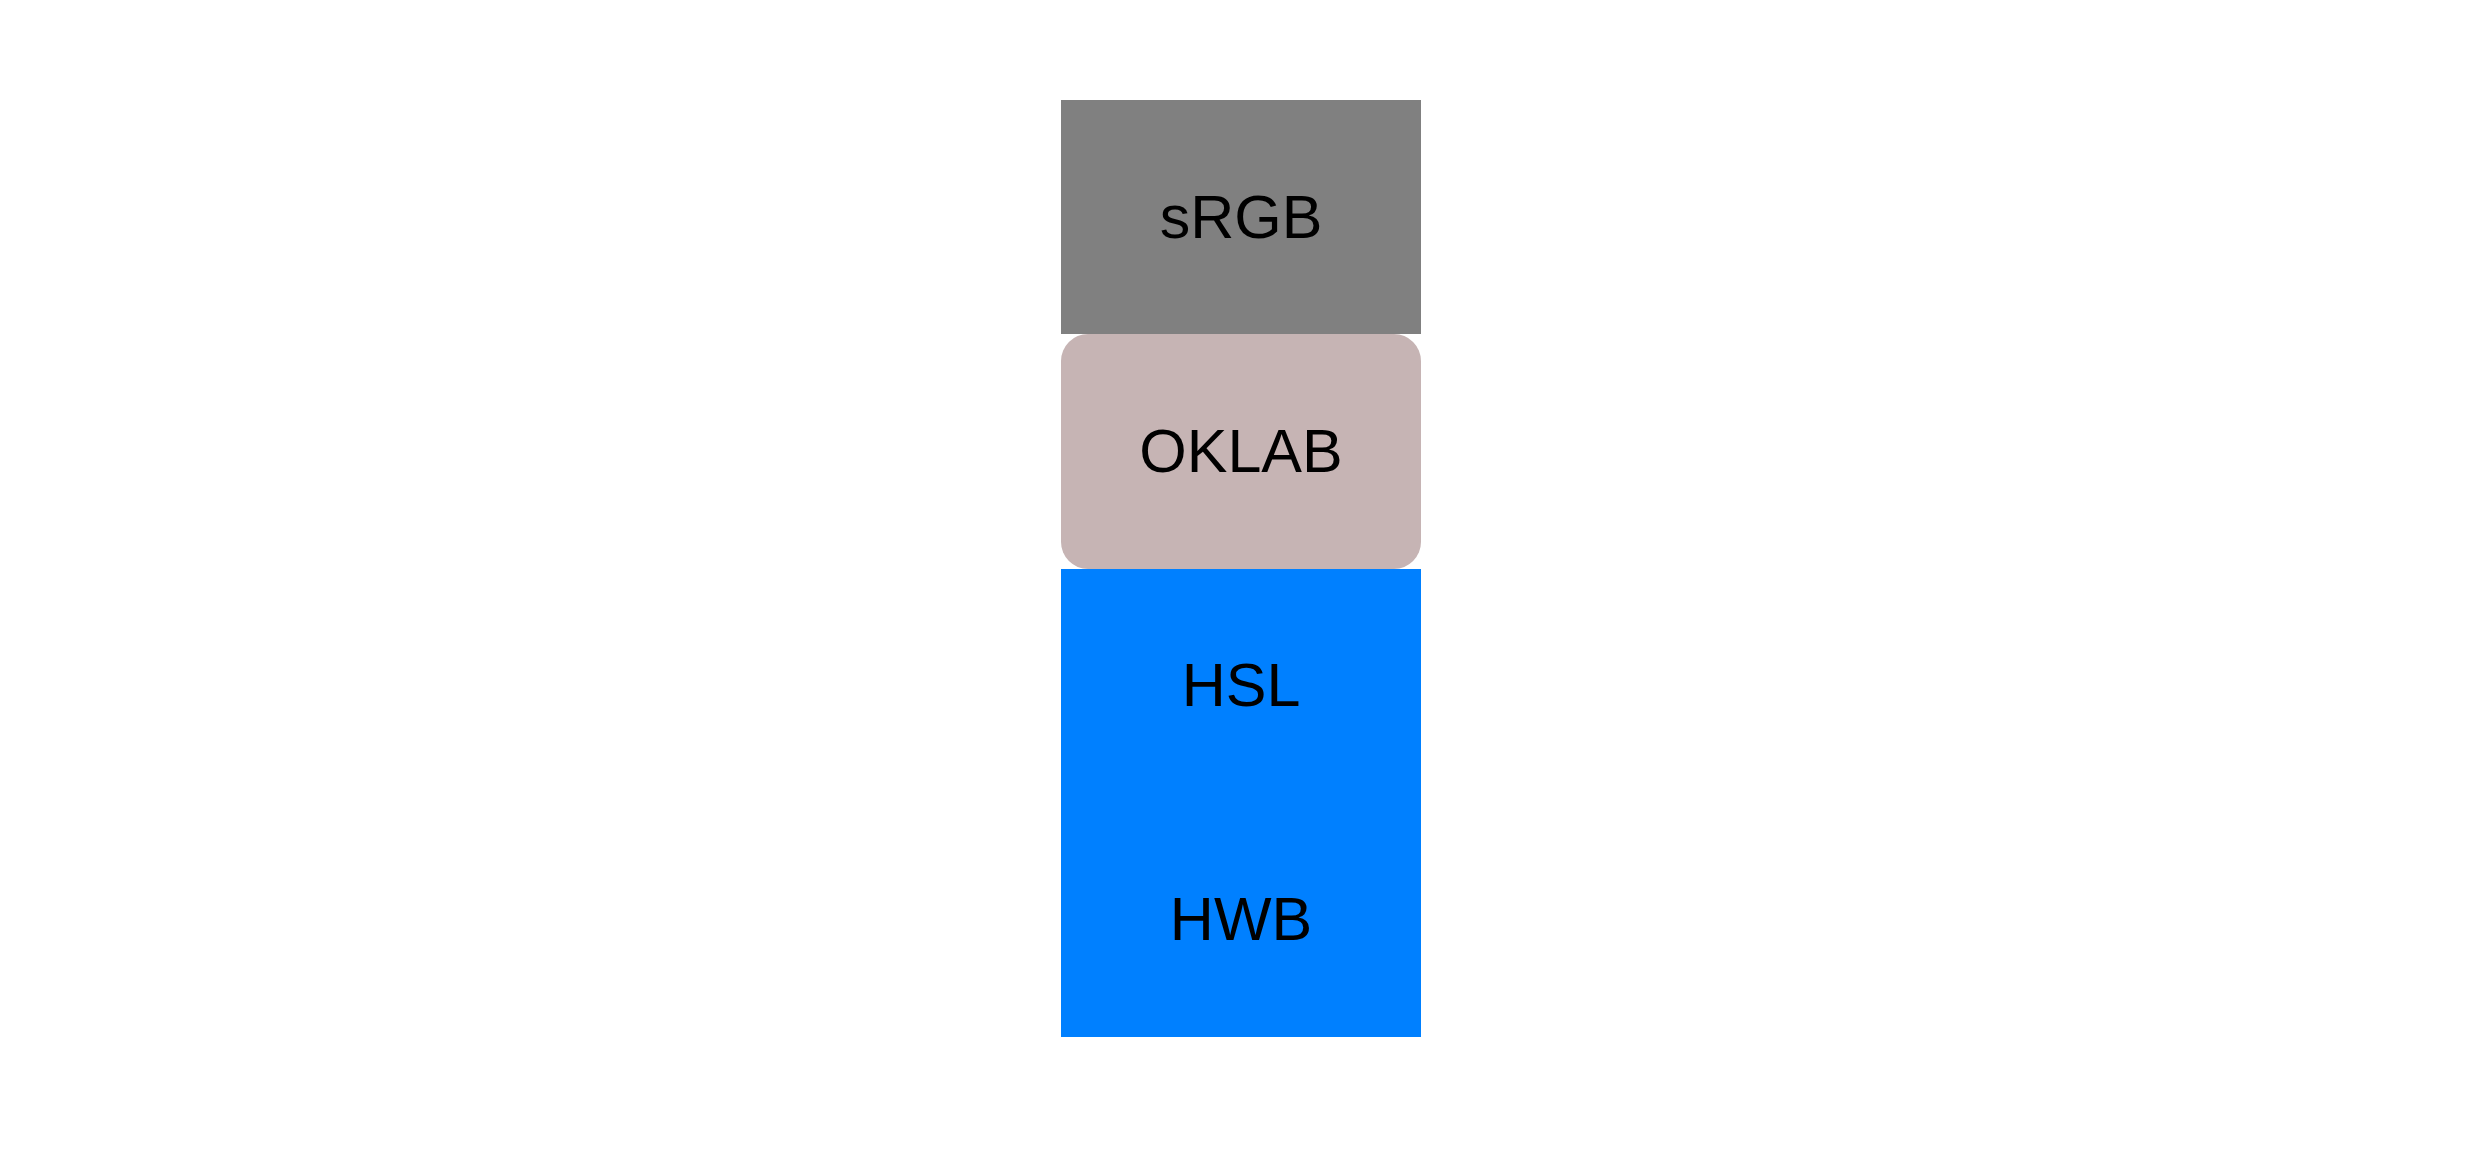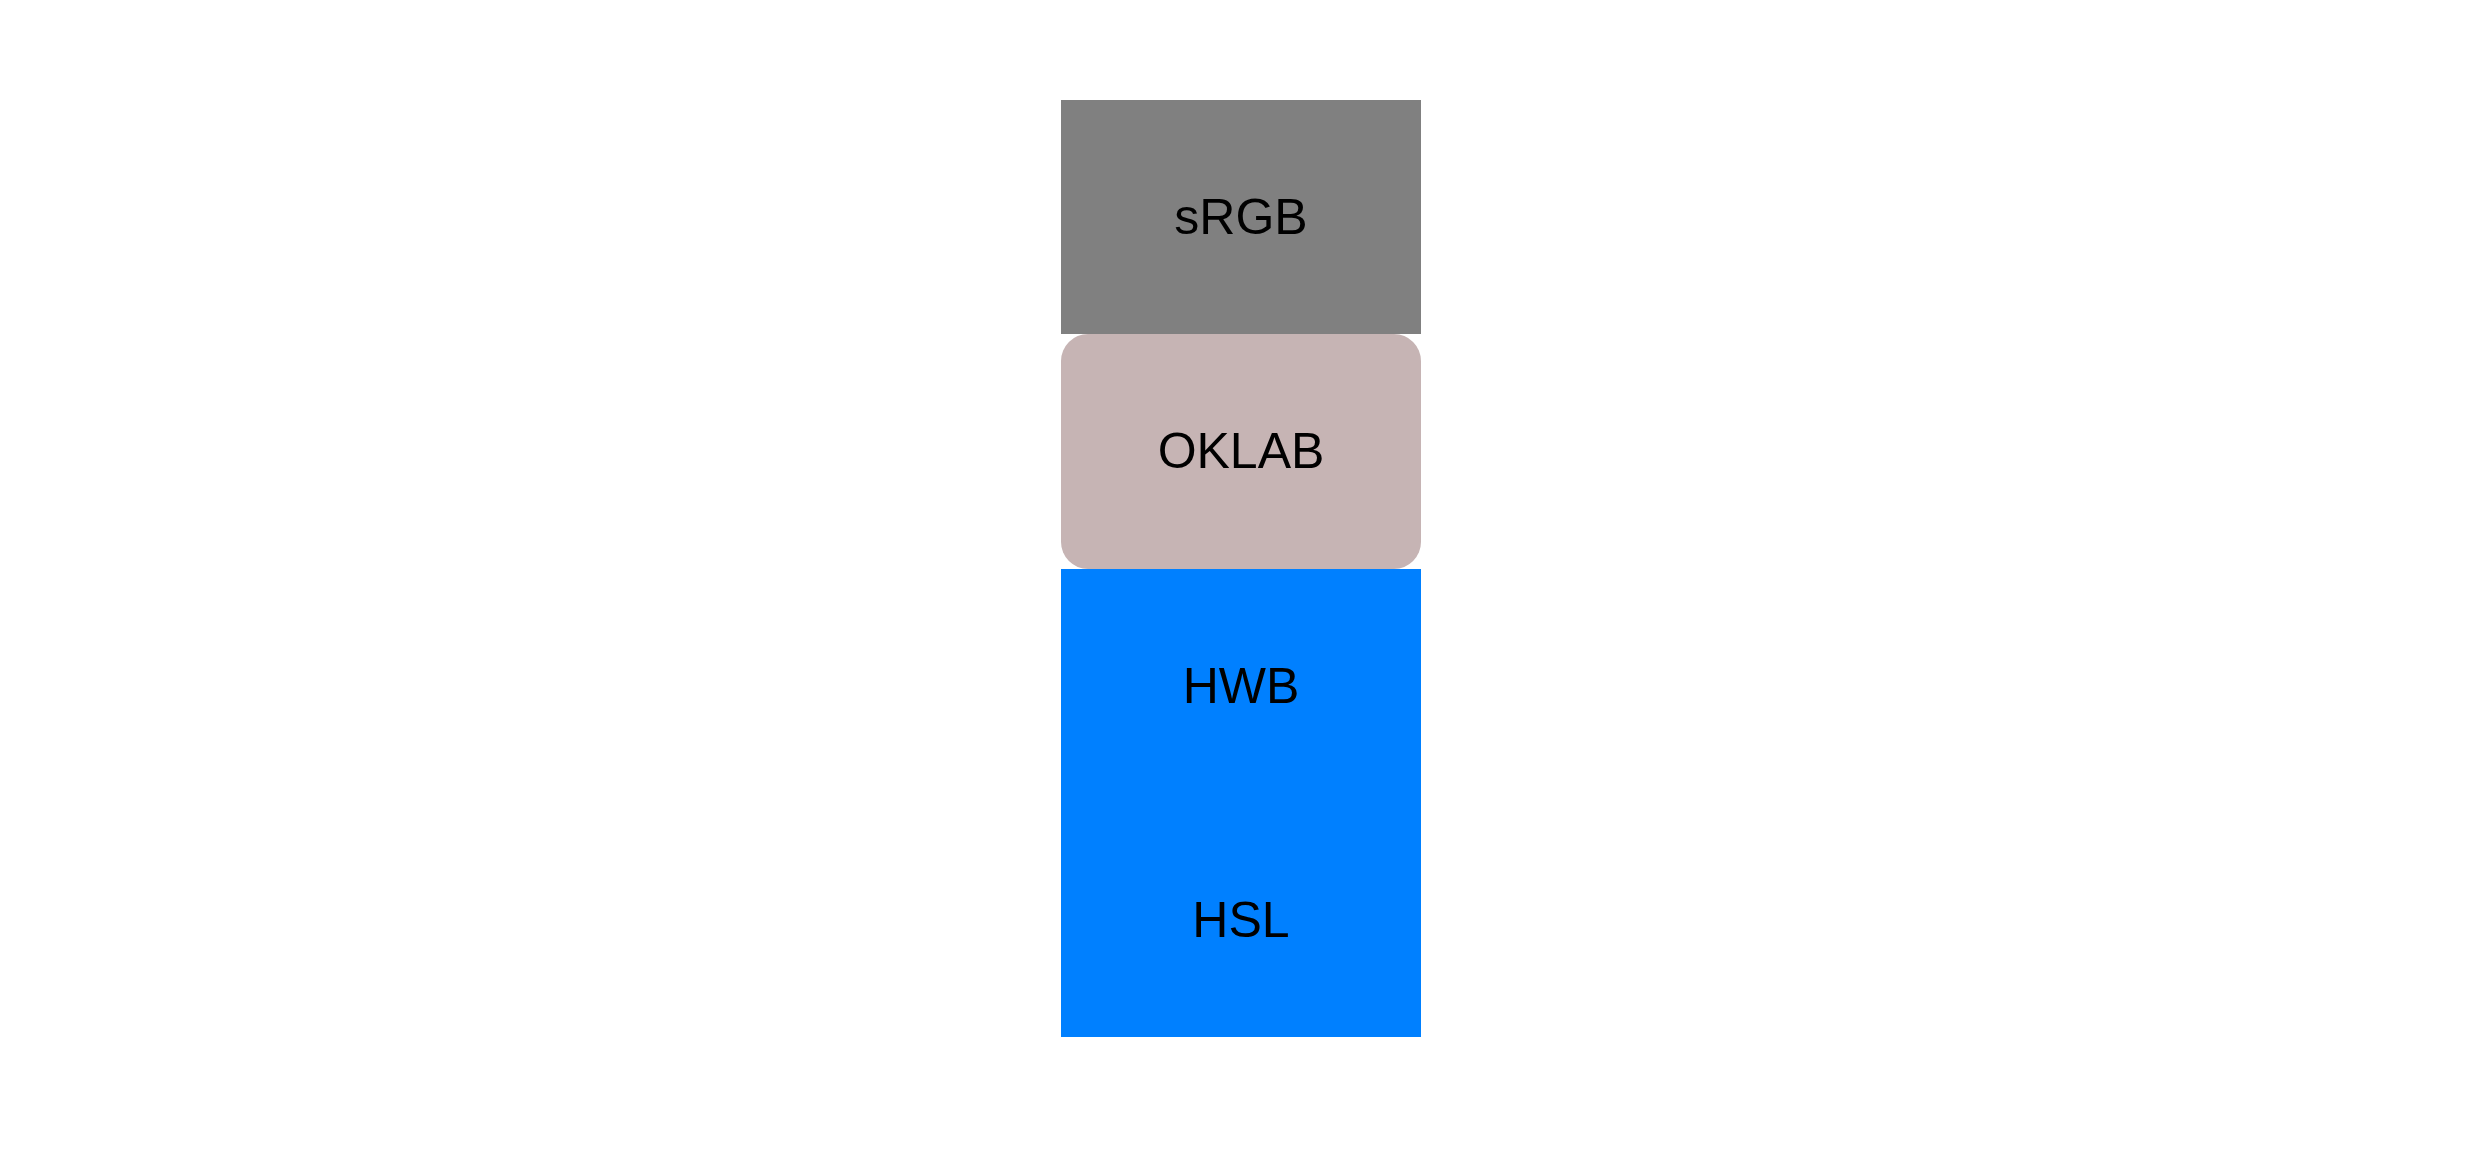--- a/index.html
+++ b/index.html
@@ -22,40 +22,40 @@
     display: flex;
     flex-direction: column;
   }
   .swatch {
     height: 234.25px;
     display: flex;
     align-items: center;
     justify-content: center;
   }
   .swatch-label {
-    font-size: 50px;
+    font-size: 61px;
     line-height: 1;
     color: #000000;
     white-space: nowrap;
   }
 </style>
 </head>
 <body style="background-color: rgb(255, 255, 255);">
 
 <div class="swatch-stack">
 
   <div class="swatch" style="background-color: rgb(128, 128, 128);">
     <span class="swatch-label" style="color: rgb(0, 0, 0);">sRGB</span>
   </div>
 
   <div class="swatch" style="background-color: rgb(198, 180, 180); border-radius: 27px;">
     <span class="swatch-label" style="color: rgb(0, 0, 0);">OKLAB</span>
   </div>
 
   <div class="swatch" style="background-color: rgb(0, 128, 255);">
-    <span class="swatch-label" style="color: rgb(0, 0, 0);">HWB</span>
+    <span class="swatch-label" style="color: rgb(0, 0, 0);">HSL</span>
   </div>
 
   <div class="swatch" style="background-color: rgb(0, 128, 255);">
-    <span class="swatch-label" style="color: rgb(0, 0, 0);">HSL</span>
+    <span class="swatch-label" style="color: rgb(0, 0, 0);">HWB</span>
   </div>
 
 </div>
 
 </body></html>

